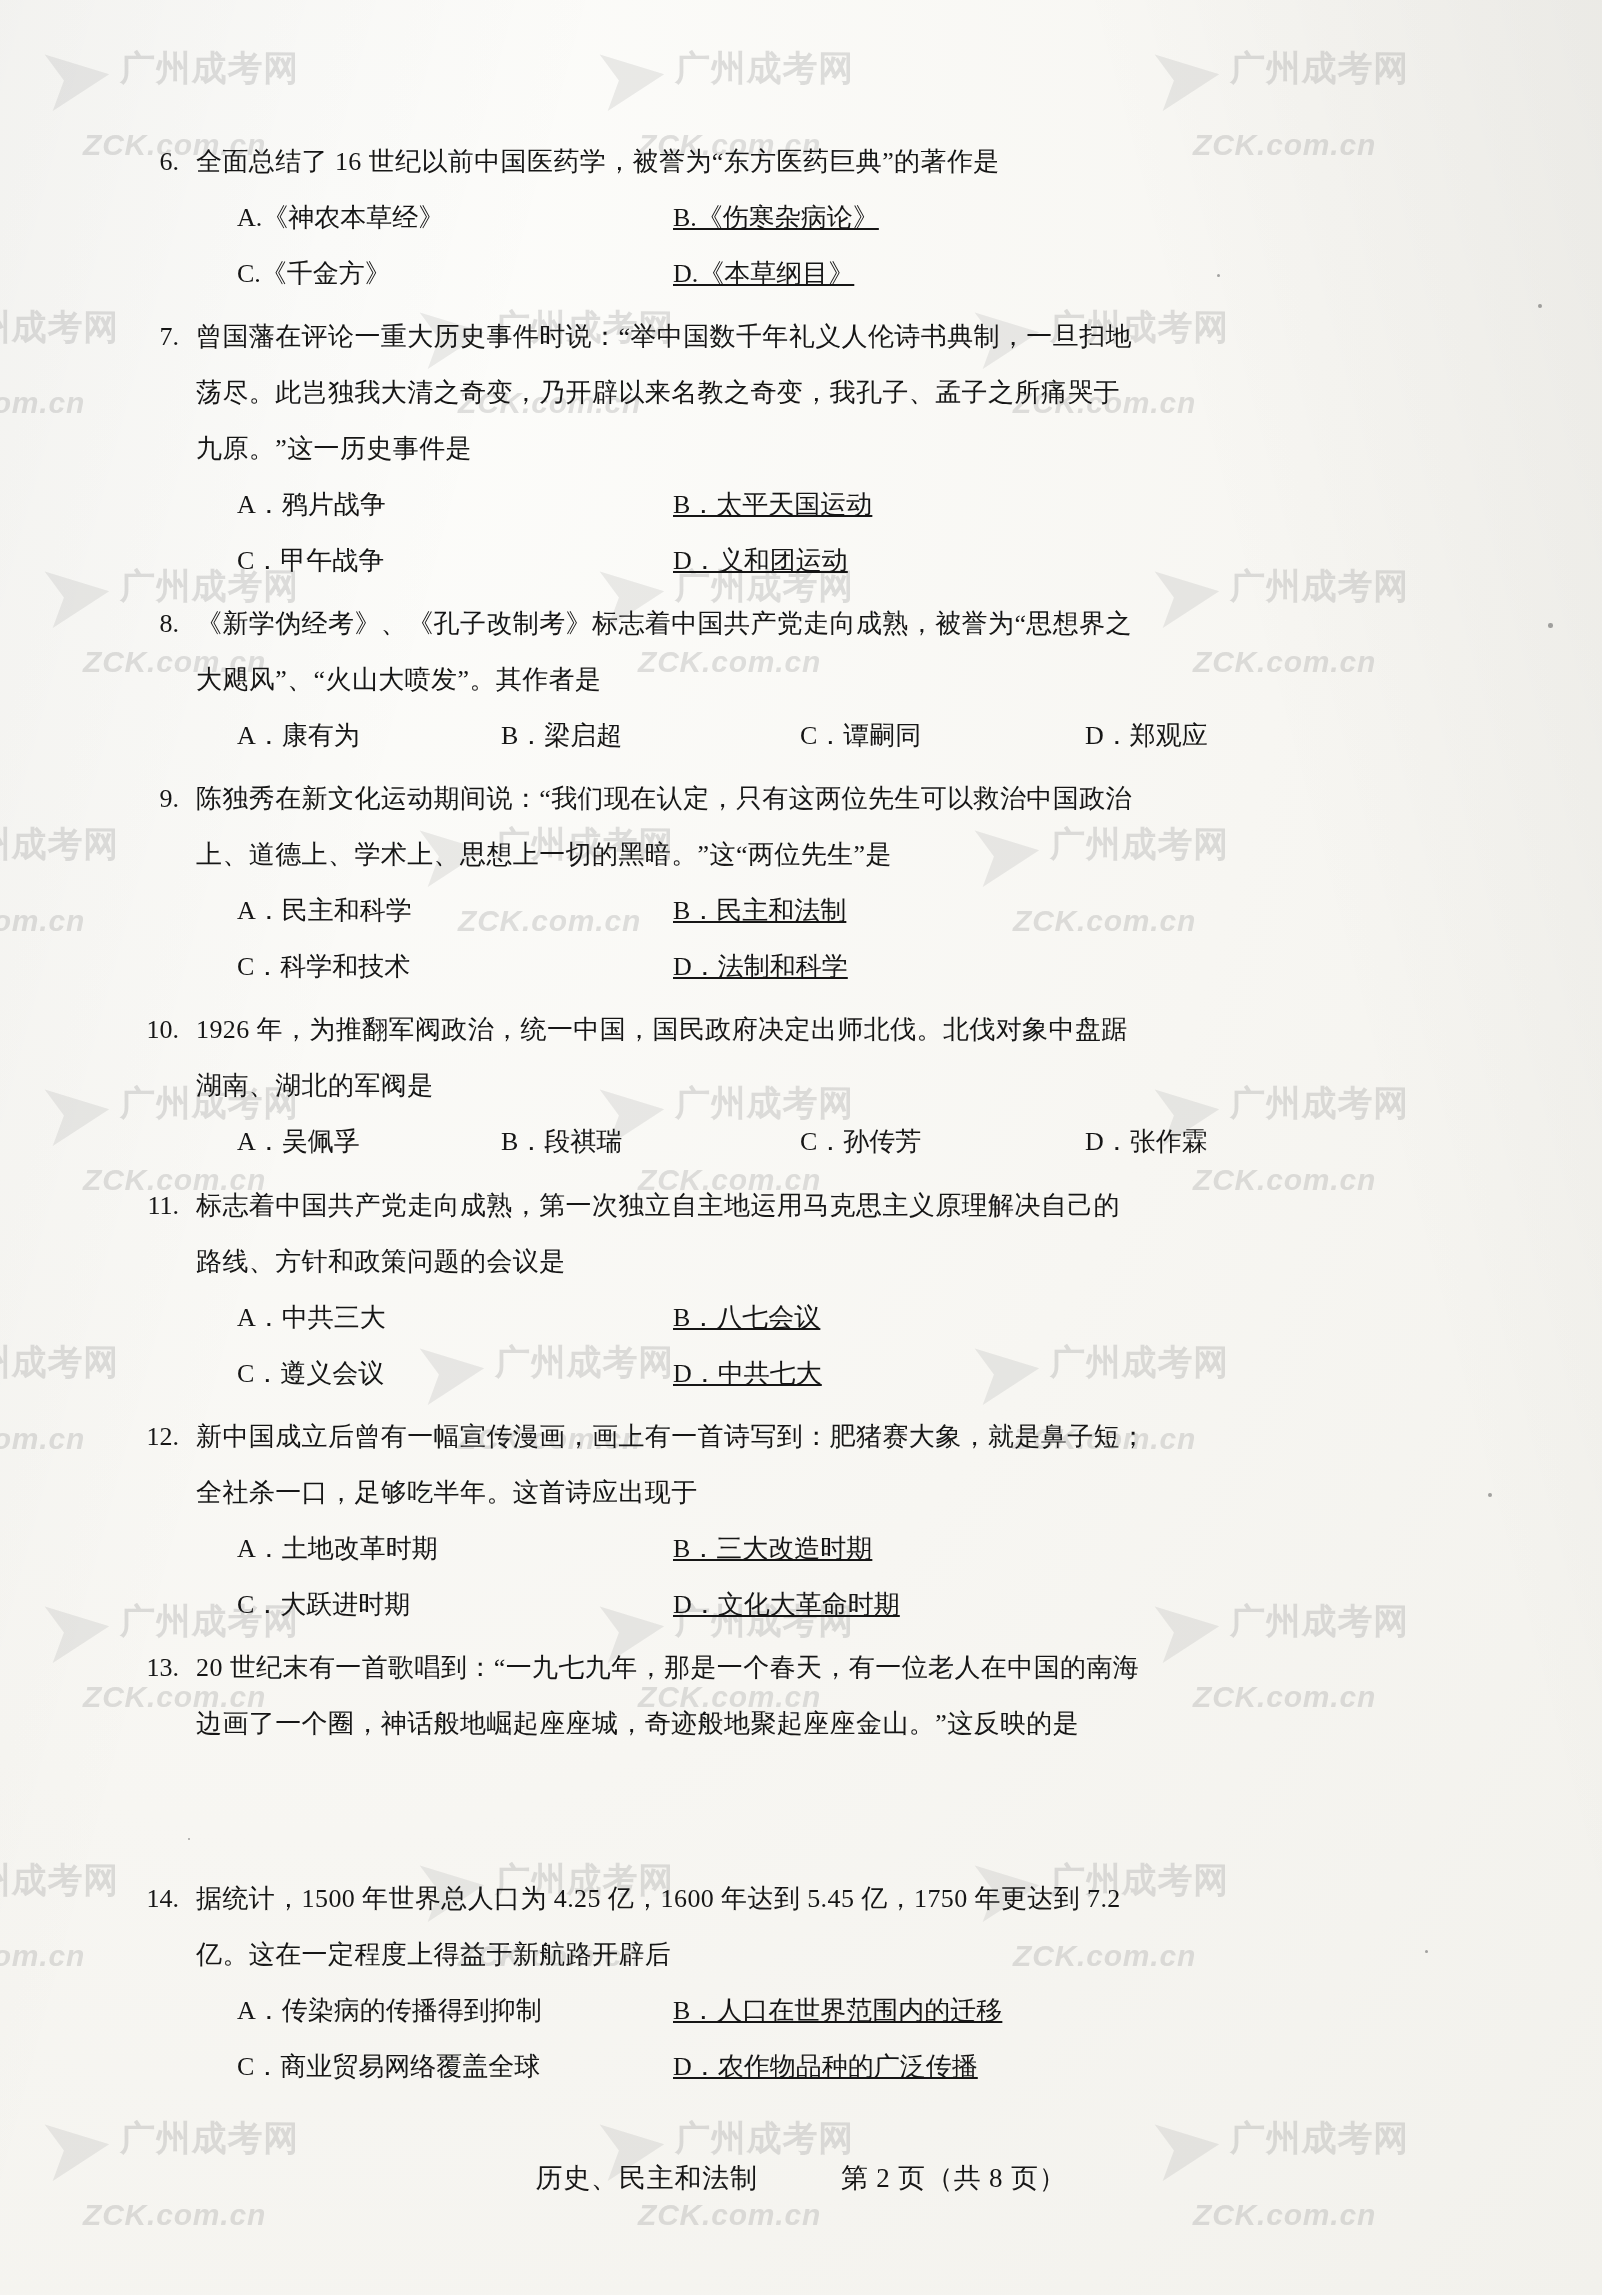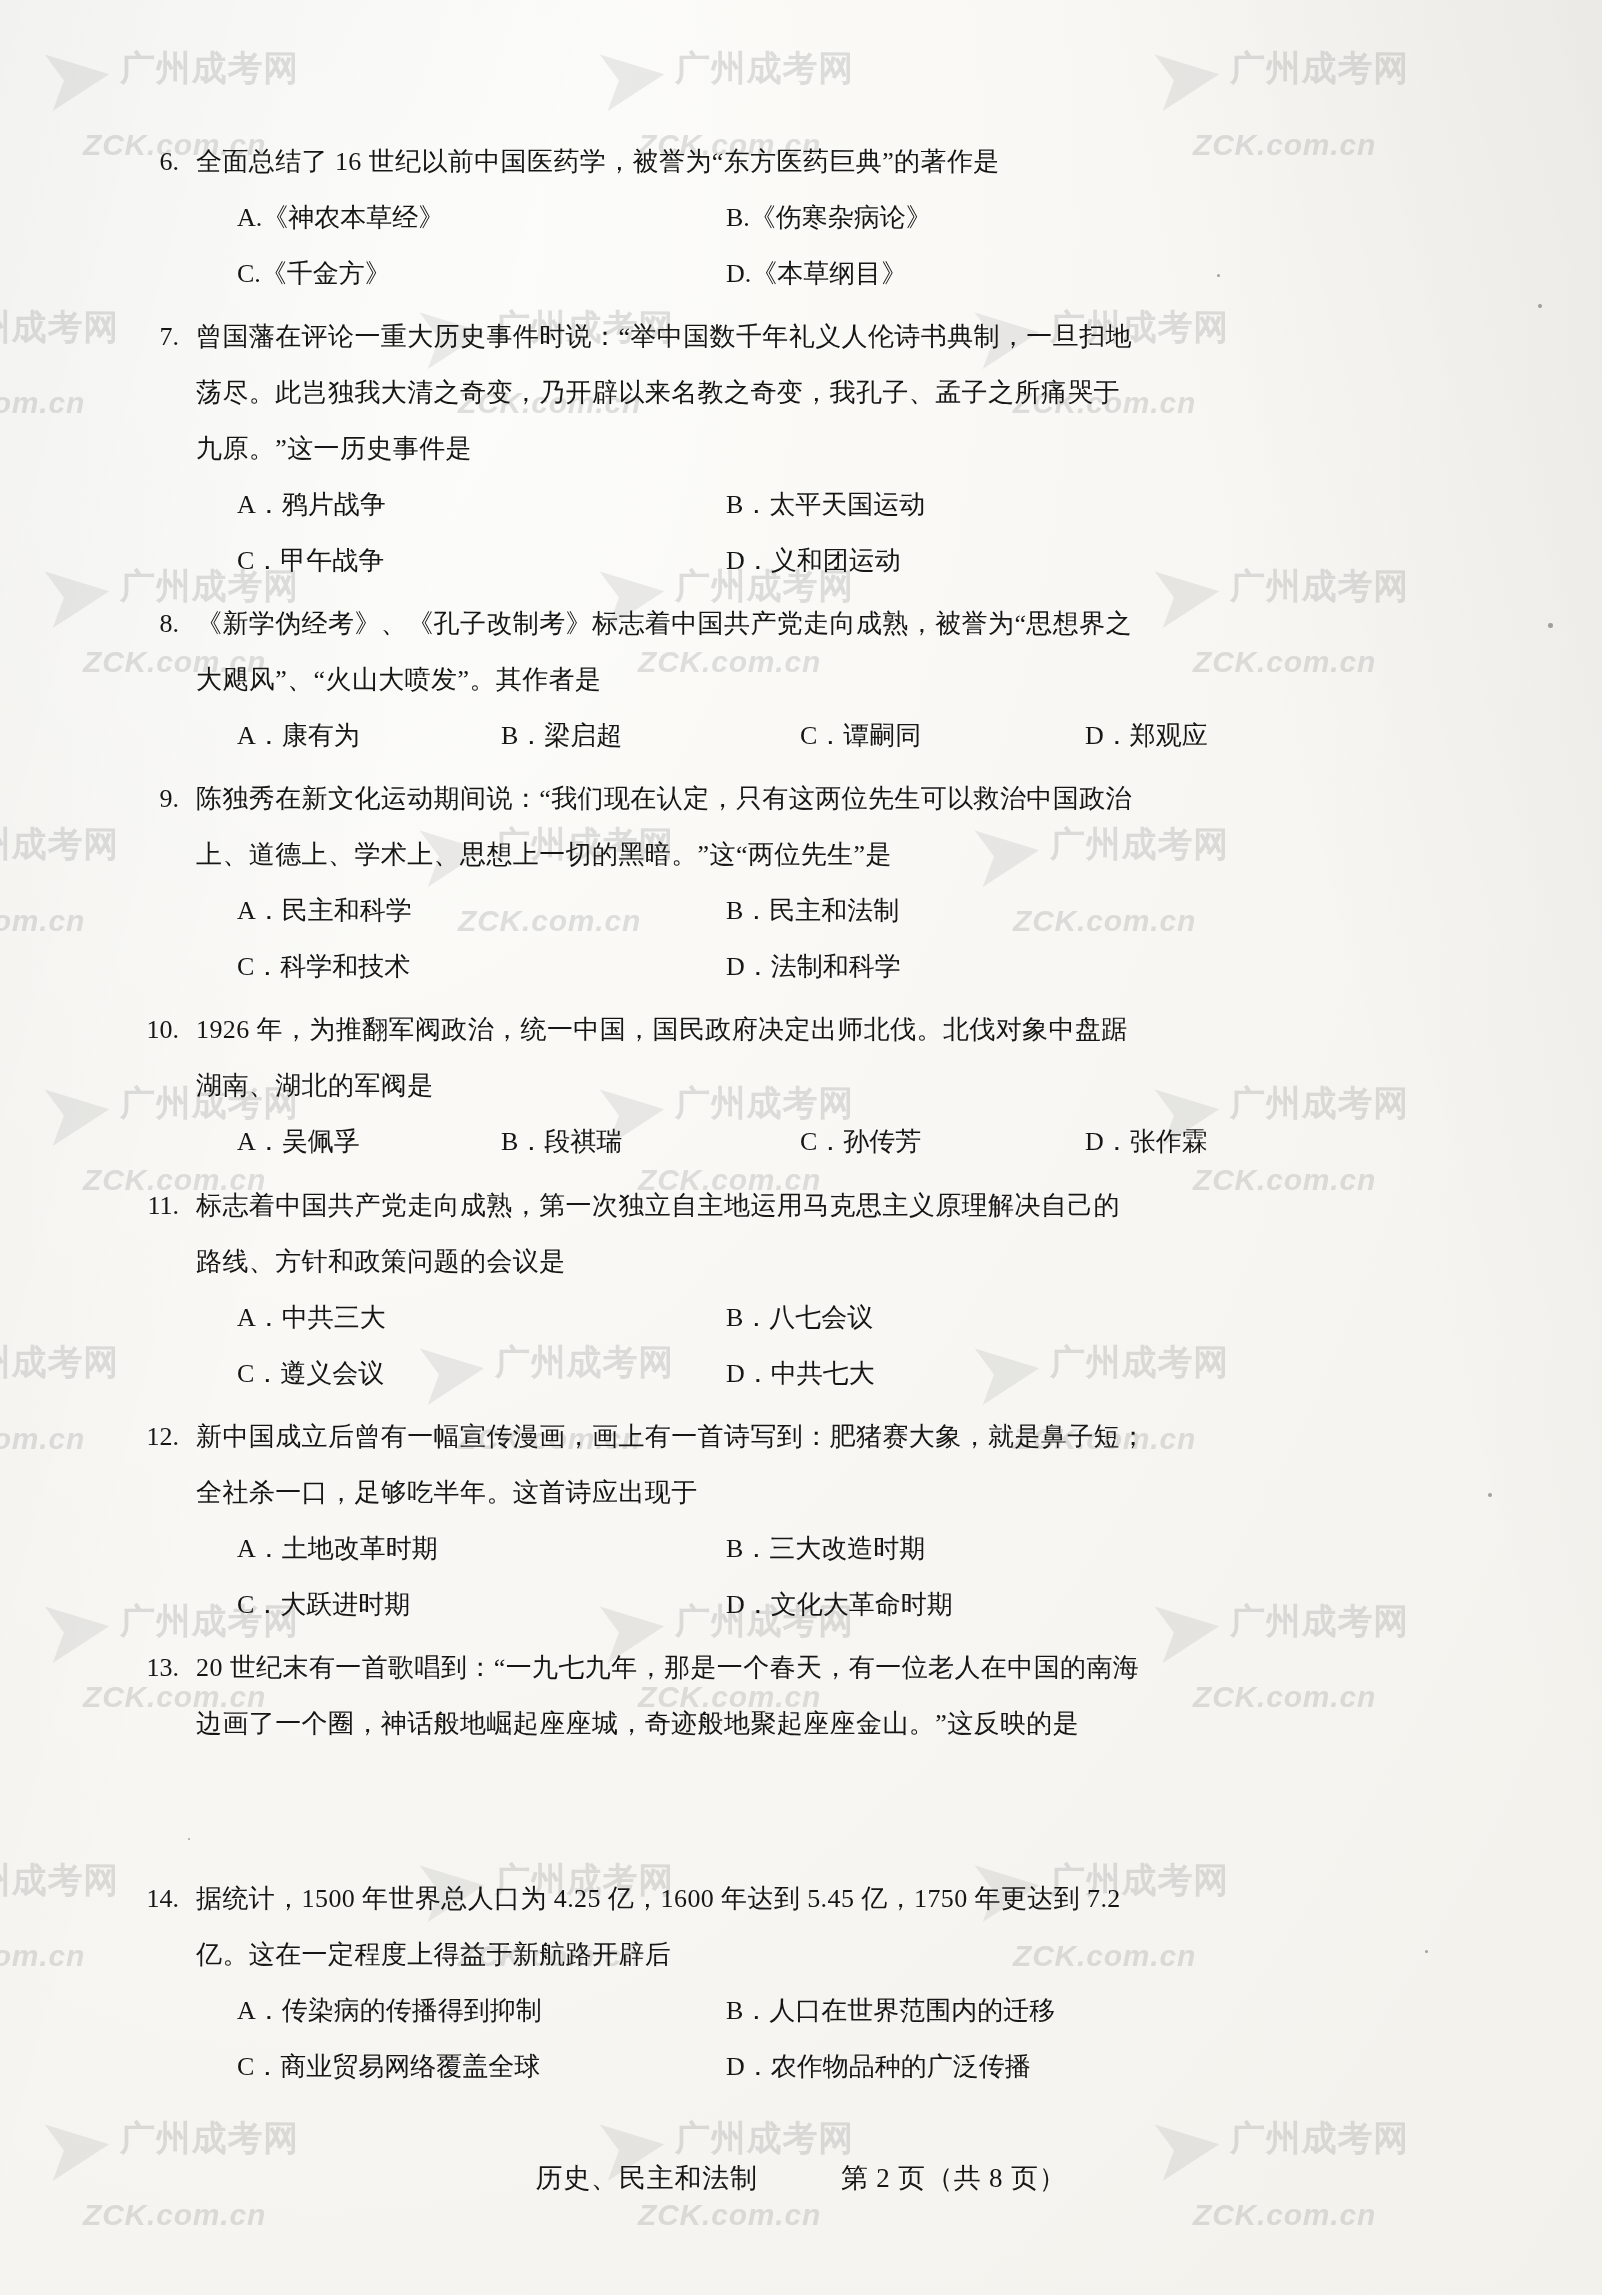--- a/index.html
+++ b/index.html
@@ -104,21 +104,21 @@
     text-align: center;
   }
   .opt {
     position: absolute;
     font-size: 26px;
     line-height: 56px;
     white-space: pre;
   }
   
   .c2 .opt:nth-child(1) { left: 41px; }
-  .c2 .opt:nth-child(2) { left: 530px; }
+  .c2 .opt:nth-child(2) { left: 477px; text-decoration: underline; }
   
   .c4 .opt:nth-child(1) { left: 41px; }
   .c4 .opt:nth-child(2) { left: 305px; }
   .c4 .opt:nth-child(3) { left: 604px; }
   .c4 .opt:nth-child(4) { left: 889px; }
 
   
   #footer {
     position: absolute;
     left: 0;

